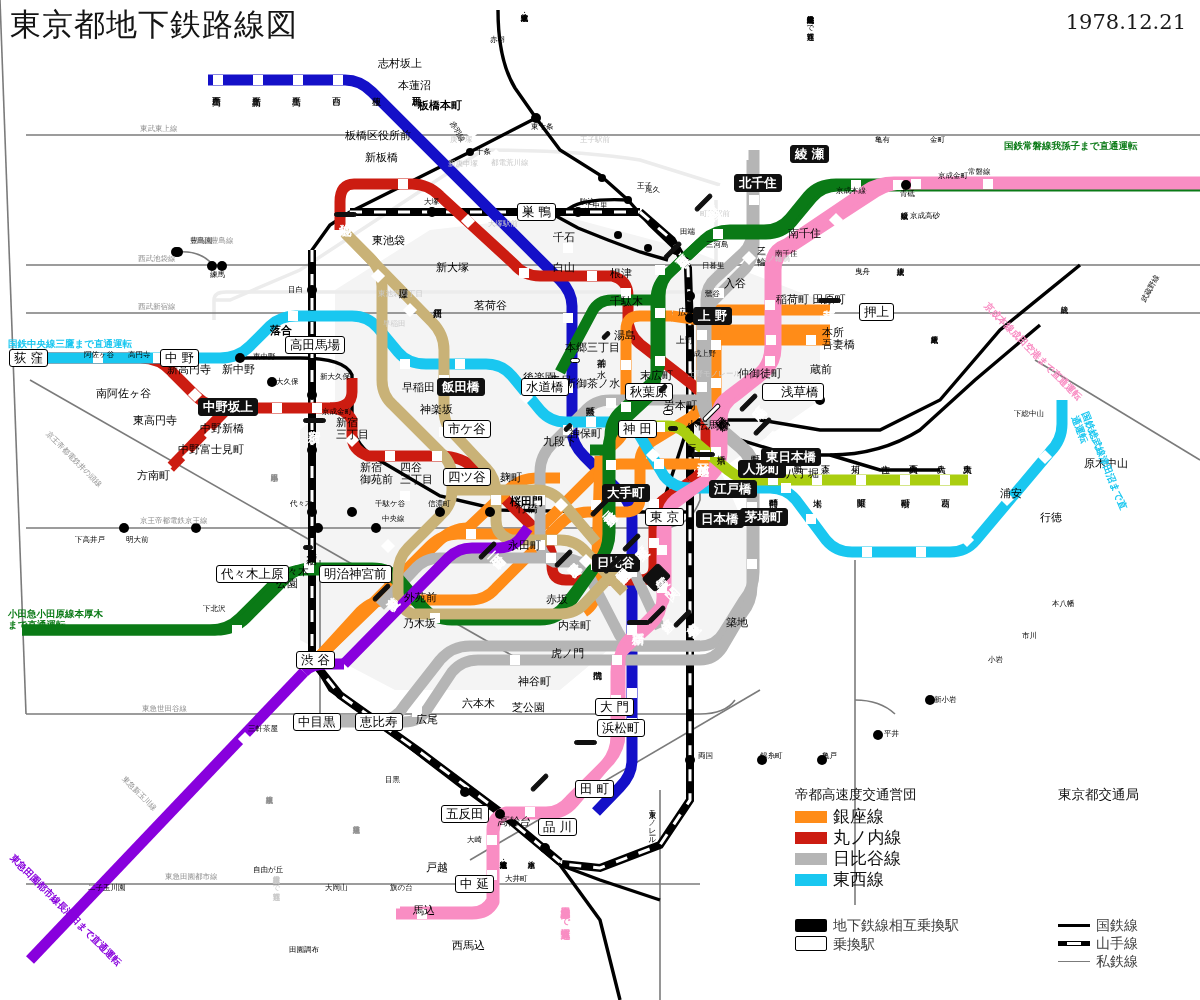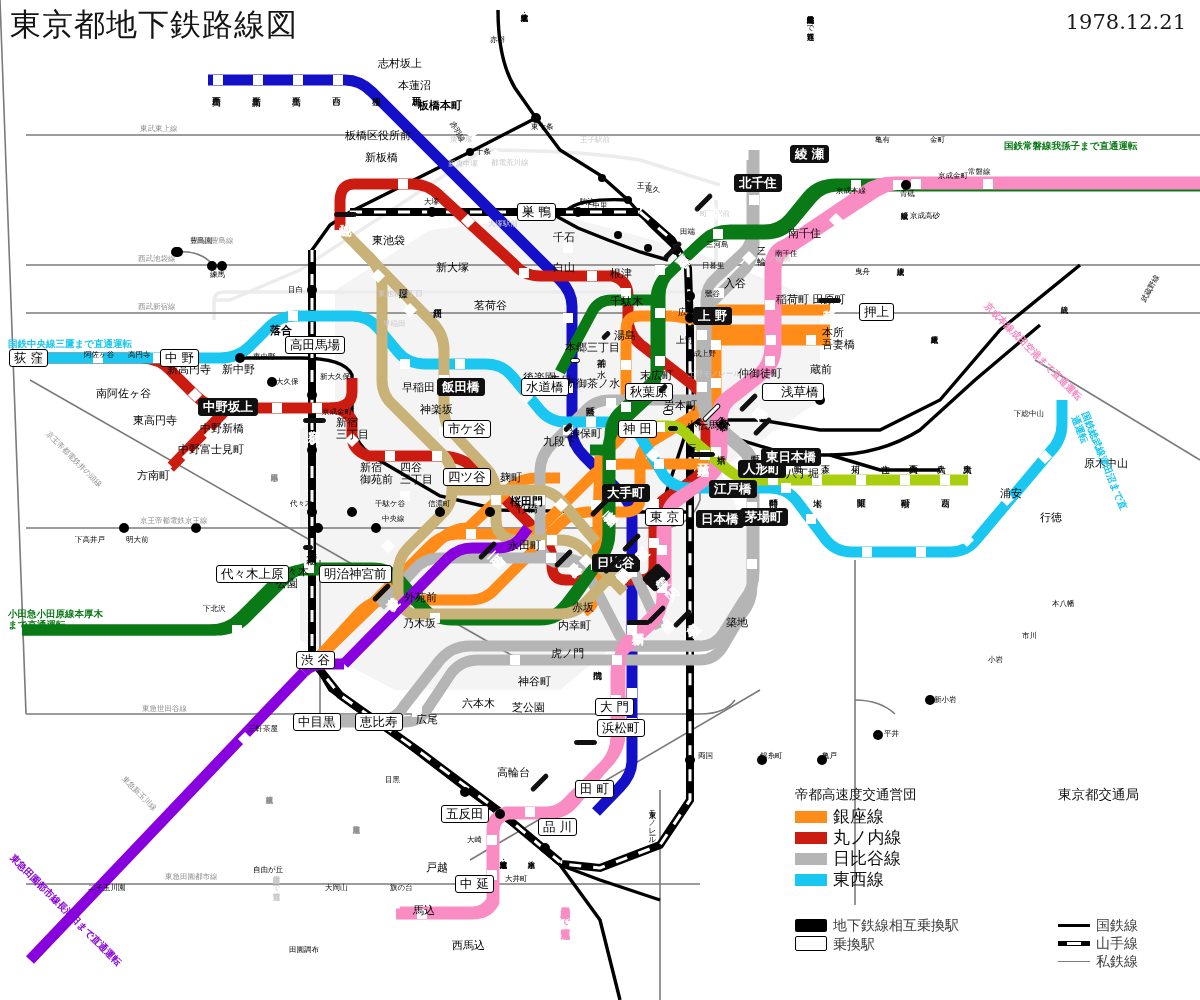--- a/index.html
+++ b/index.html
@@ -522,31 +522,31 @@
   <div class="lbl xs vert" style="left:793px;top:458px;">浜町</div>
   <div class="lbl xs vert" style="left:820px;top:458px;">森下</div>
   <div class="lbl xs vert" style="left:850px;top:458px;">菊川</div>
   <div class="lbl xs vert" style="left:880px;top:458px;">住吉</div>
   <div class="lbl xs vert" style="left:908px;top:458px;">西大島</div>
   <div class="lbl xs vert" style="left:936px;top:458px;">大島</div>
   <div class="lbl xs vert" style="left:962px;top:458px;">東大島</div>
 
   <div class="lbl sm" style="left:276px;top:566px;">代々木<br>公園</div>
   <div class="lbl sm" style="left:403px;top:618px;">乃木坂</div>
-  <div class="lbl sm" style="left:572px;top:594px;margin-top:8px;">赤坂</div>
+  <div class="lbl sm" style="left:546px;top:594px;">赤坂</div>
   <div class="lbl sm" style="left:404px;top:592px;">外苑前</div>
   <div class="lbl sm" style="left:558px;top:620px;">内幸町</div>
   <div class="lbl sm" style="left:551px;top:648px;">虎ノ門</div>
   <div class="lbl sm" style="left:518px;top:676px;">神谷町</div>
   <div class="lbl sm" style="left:462px;top:698px;">六本木</div>
   <div class="lbl sm" style="left:416px;top:714px;">広尾</div>
   <div class="lbl sm" style="left:512px;top:702px;">芝公園</div>
   <div class="lbl xs vert" style="left:592px;top:664px;">御成門</div>
   <div class="lbl sm" style="left:596px;top:720px;"></div>
-  <div class="lbl sm" style="left:497px;top:767px;">高輪台</div>
+  <div class="lbl sm" style="left:497px;top:816px;font-style:italic;">高輪台</div>
   <div class="lbl sm" style="left:426px;top:862px;">戸越</div>
   <div class="lbl sm" style="left:413px;top:905px;">馬込</div>
   <div class="lbl sm" style="left:452px;top:940px;">西馬込</div>
 
   <div class="lbl sm" style="left:707px;top:466px;"></div>
 
   <div class="lbl xxs" style="left:490px;top:36px;">赤羽</div>
   <div class="lbl xxs" style="left:476px;top:148px;">十条</div>
   <div class="lbl xxs" style="left:531px;top:123px;">東十条</div>
   <div class="lbl xxs" style="left:637px;top:182px;">王子</div>

